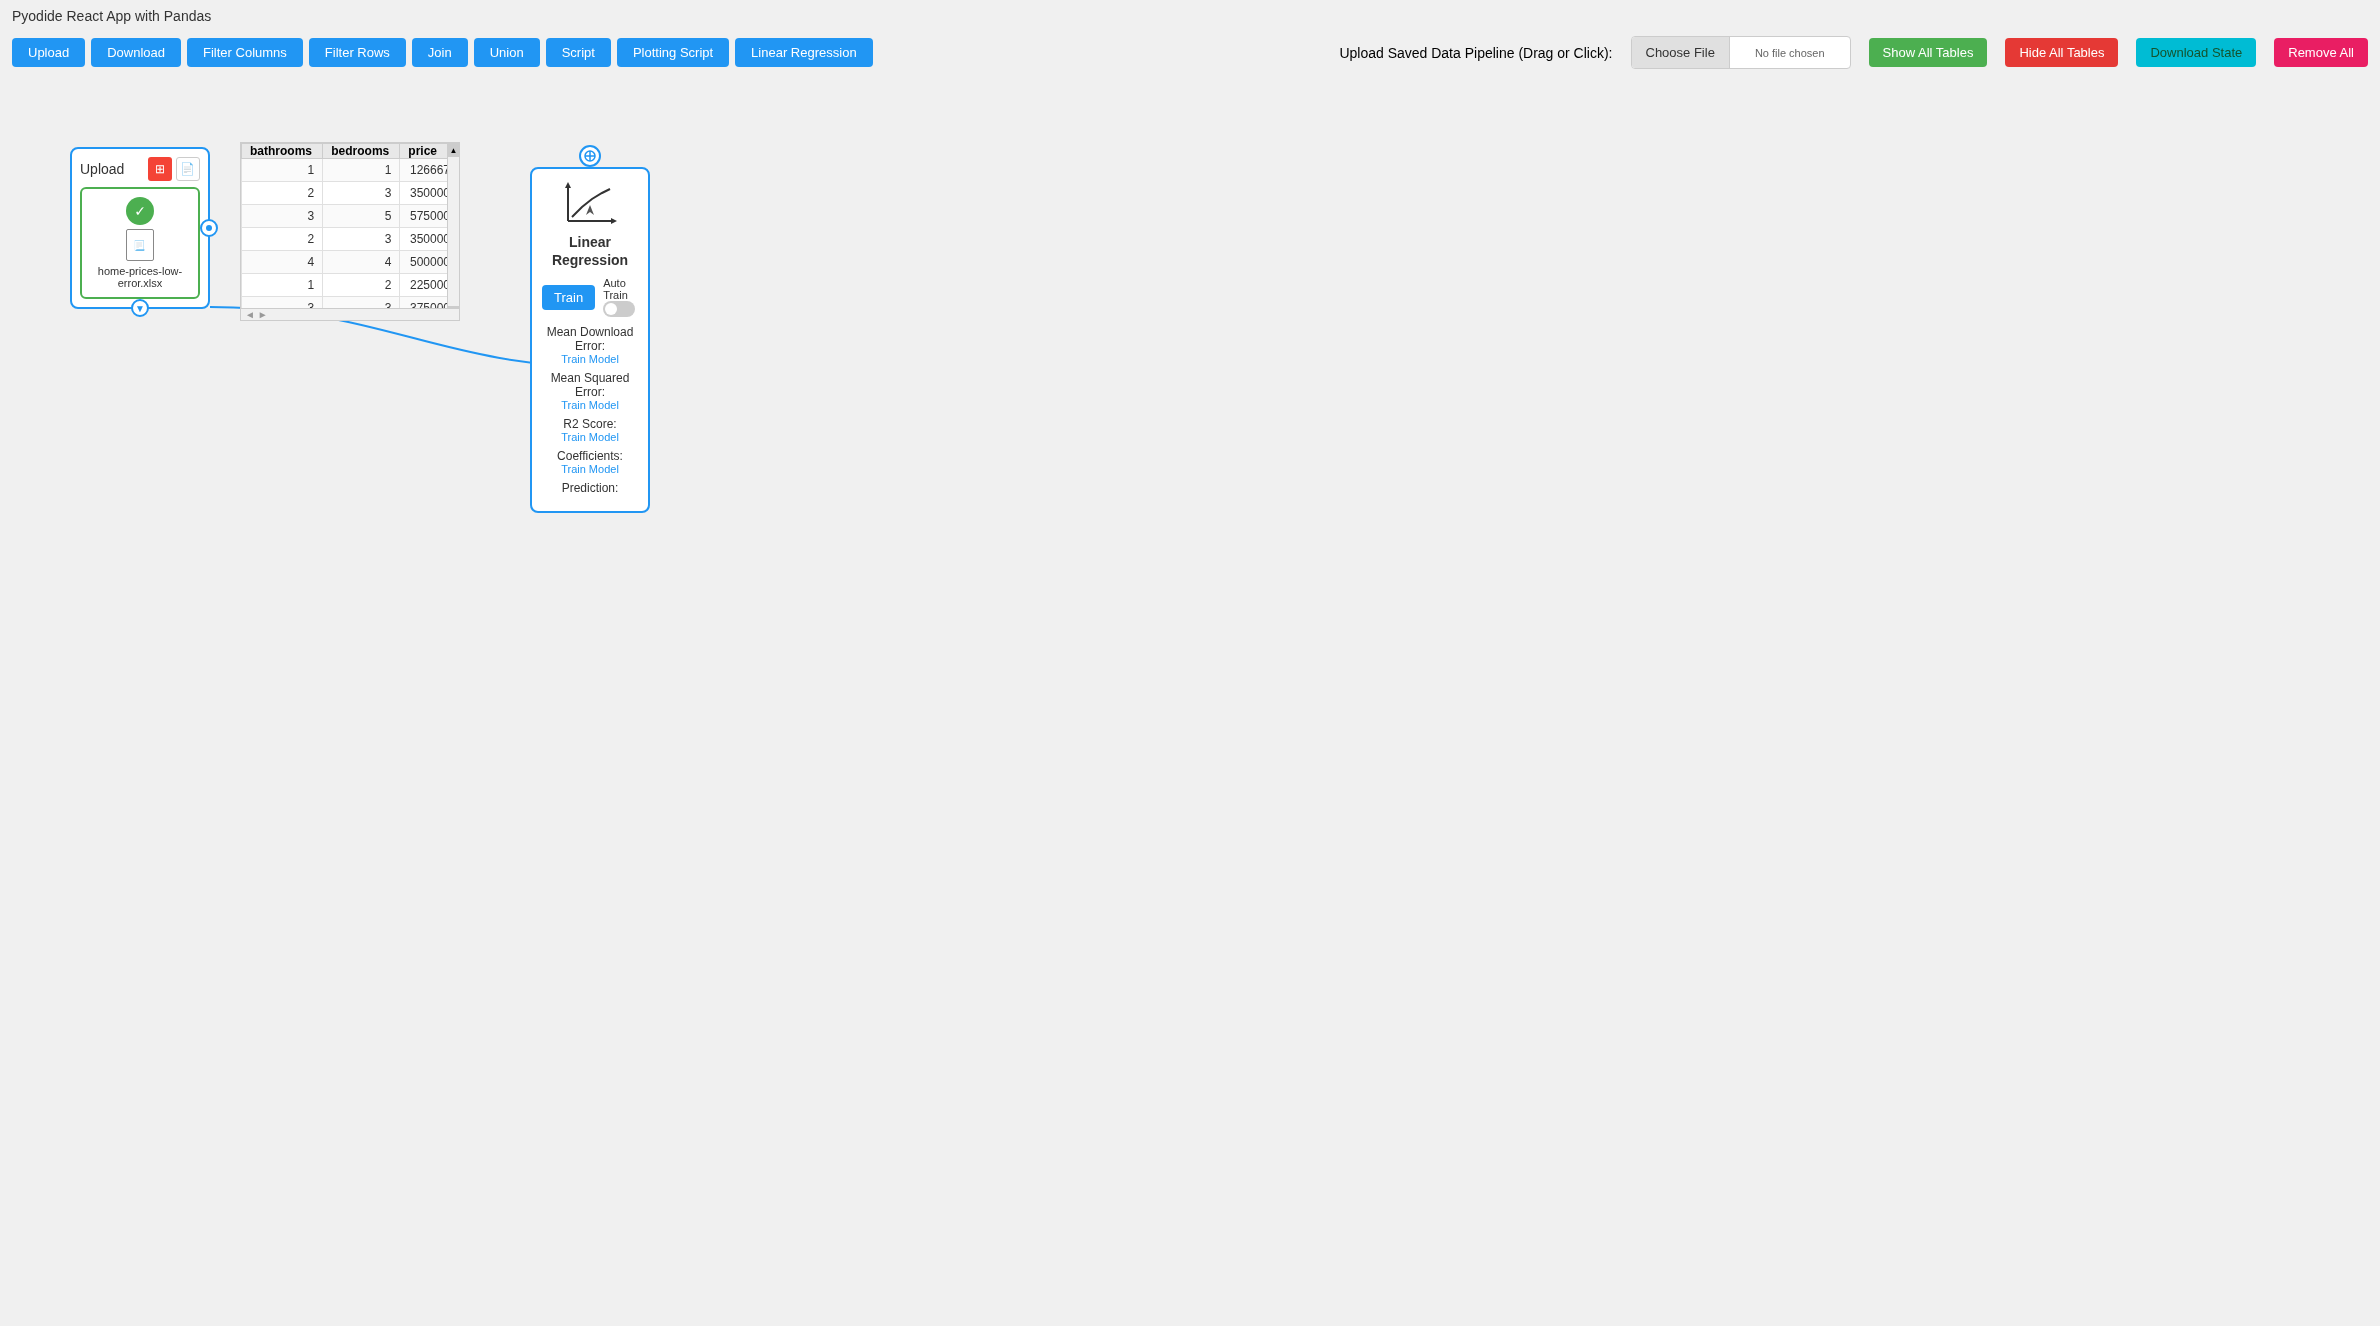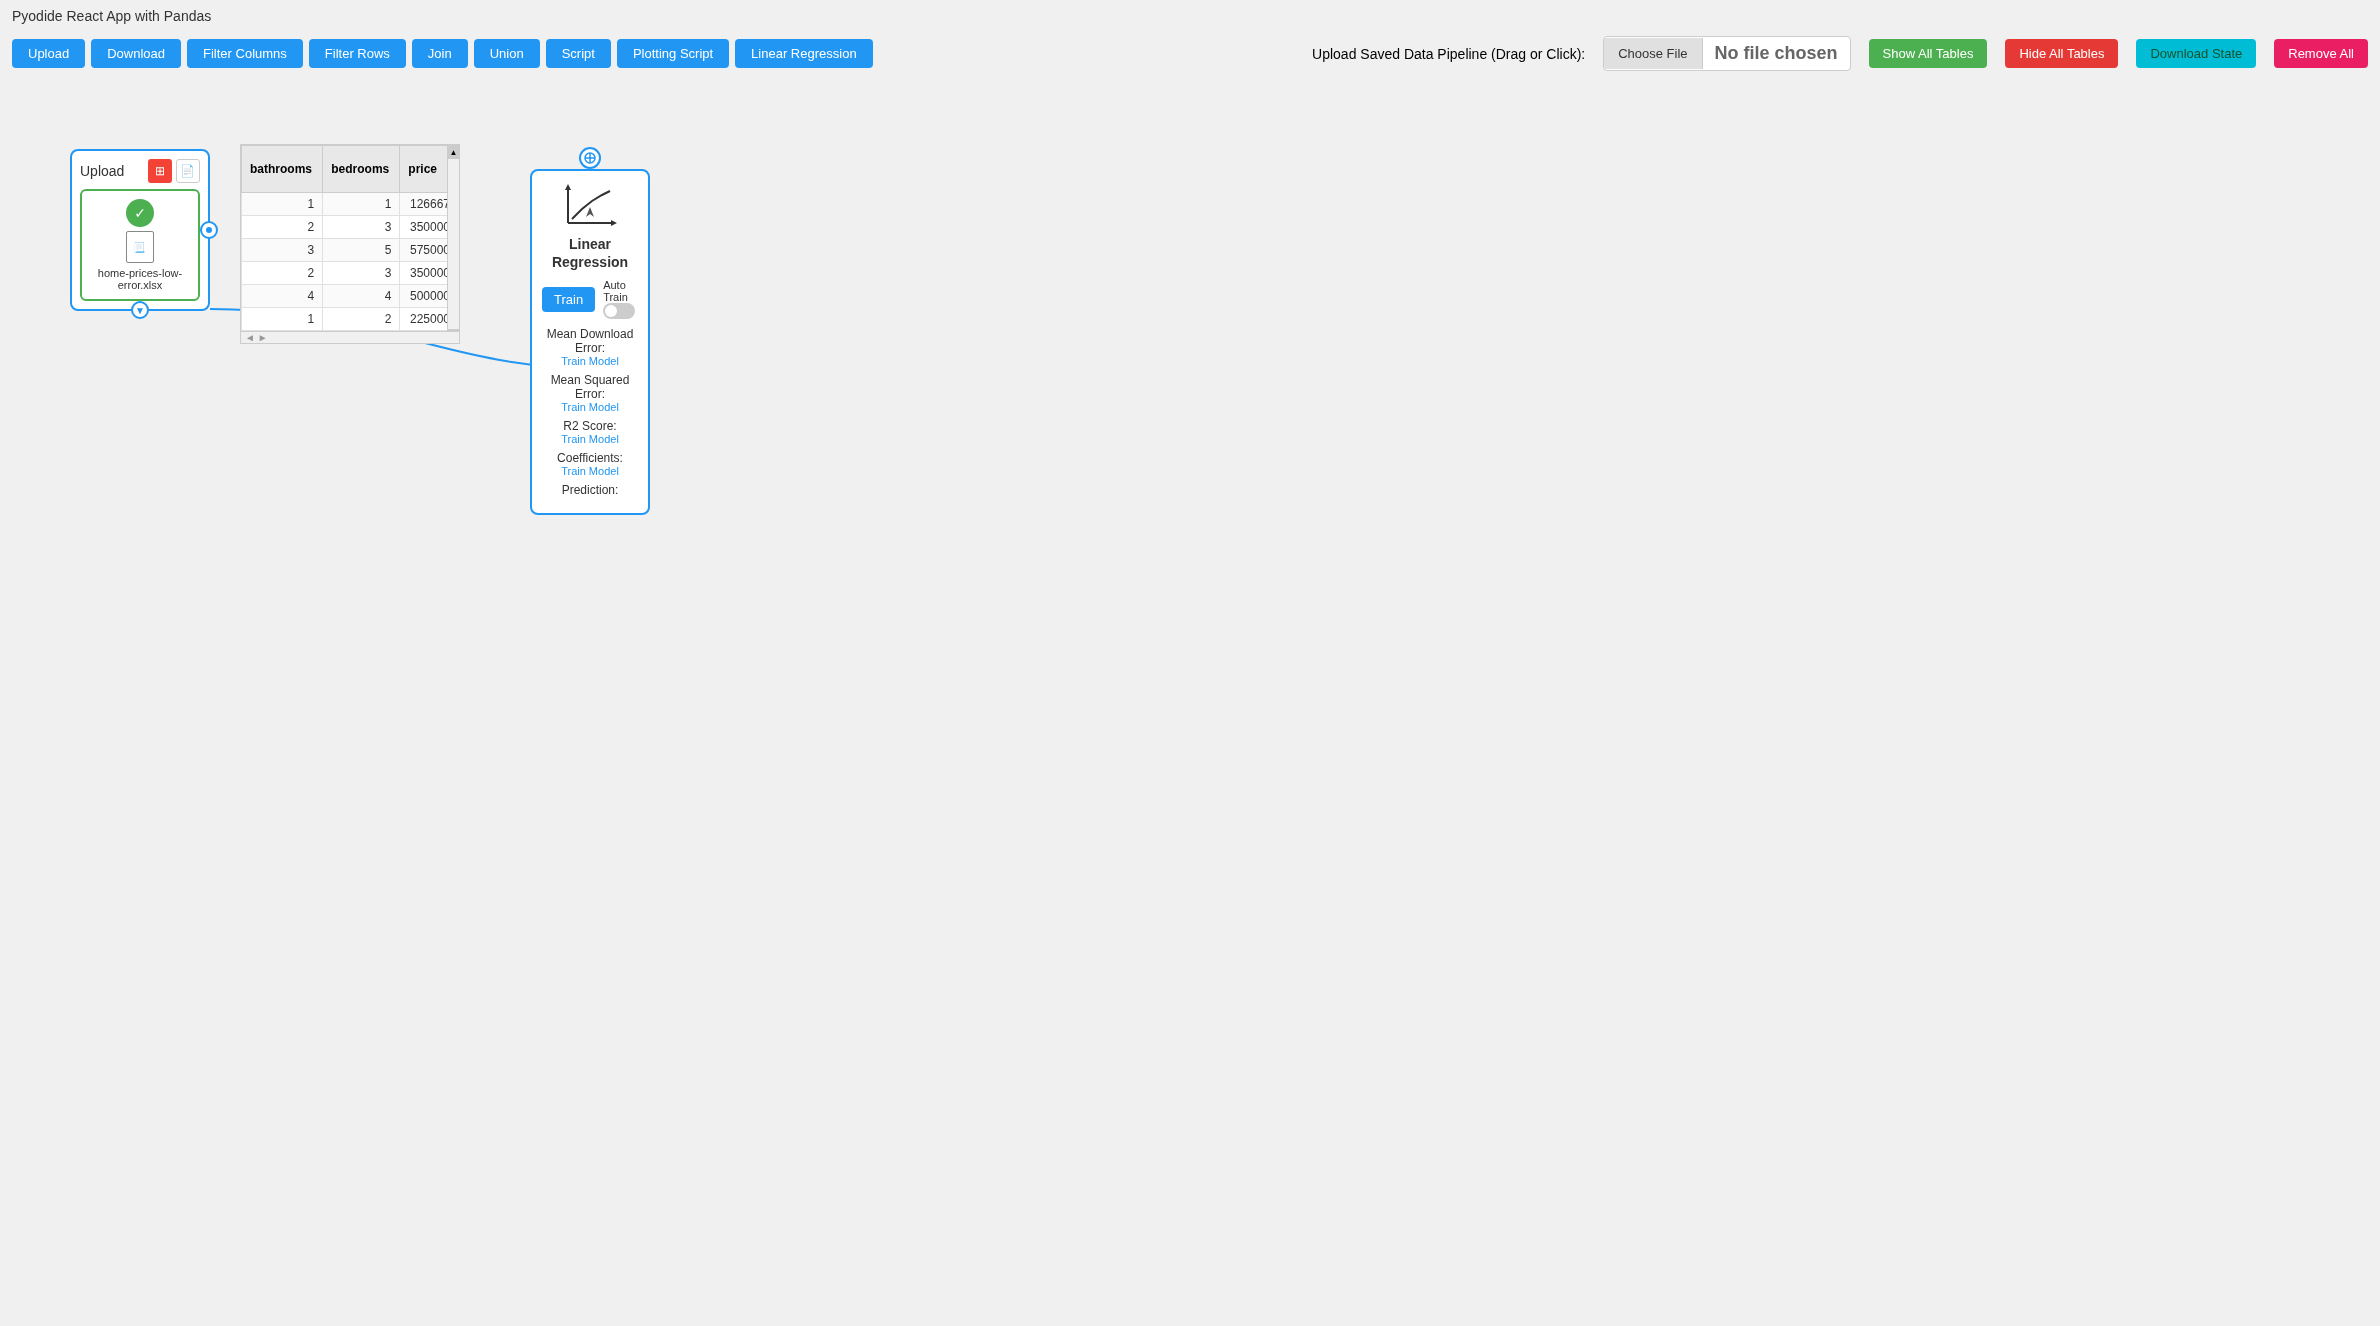--- a/index.html
+++ b/index.html
@@ -50,24 +50,23 @@
     #choose-file-btn {
       padding: 8px 14px;
       background: #e0e0e0;
       border: none;
       cursor: pointer;
       font-size: 13px;
       color: #333;
       border-right: 1px solid #ccc;
     }
     #no-file-text {
-      padding: 6px 12px;
-      font-size: 18px;
+      padding: 6px 25px;
+      font-size: 11px;
       color: #666;
-      font-weight: bold;
     }
     .action-btn-green {
       padding: 7px 14px;
       border: none;
       border-radius: 4px;
       cursor: pointer;
       font-size: 13px;
       font-weight: 500;
       color: white;
       background: #4CAF50;
@@ -214,21 +213,21 @@
       width: 220px;
       max-height: 200px;
     }
     #data-table {
       border-collapse: collapse;
       width: 100%;
     }
     #data-table th {
       background: #e8e8e8;
       border: 1px solid #ccc;
-      padding: 16px 8px;
+      padding: 0 8px;
       text-align: left;
       font-weight: 600;
       font-size: 12px;
     }
     #data-table td {
       border: 1px solid #e0e0e0;
       padding: 4px 8px;
       text-align: right;
       color: #333;
       background: white;

